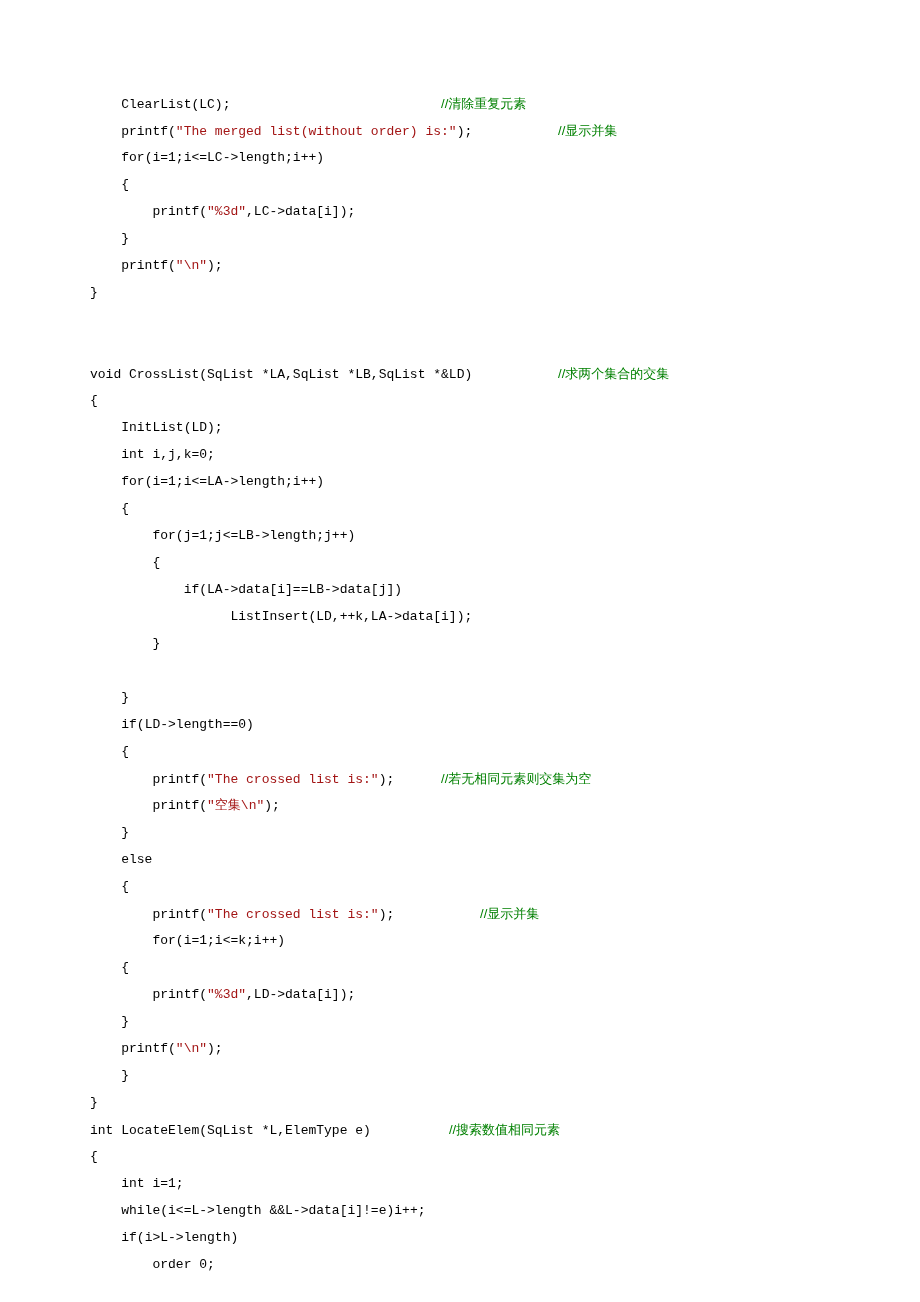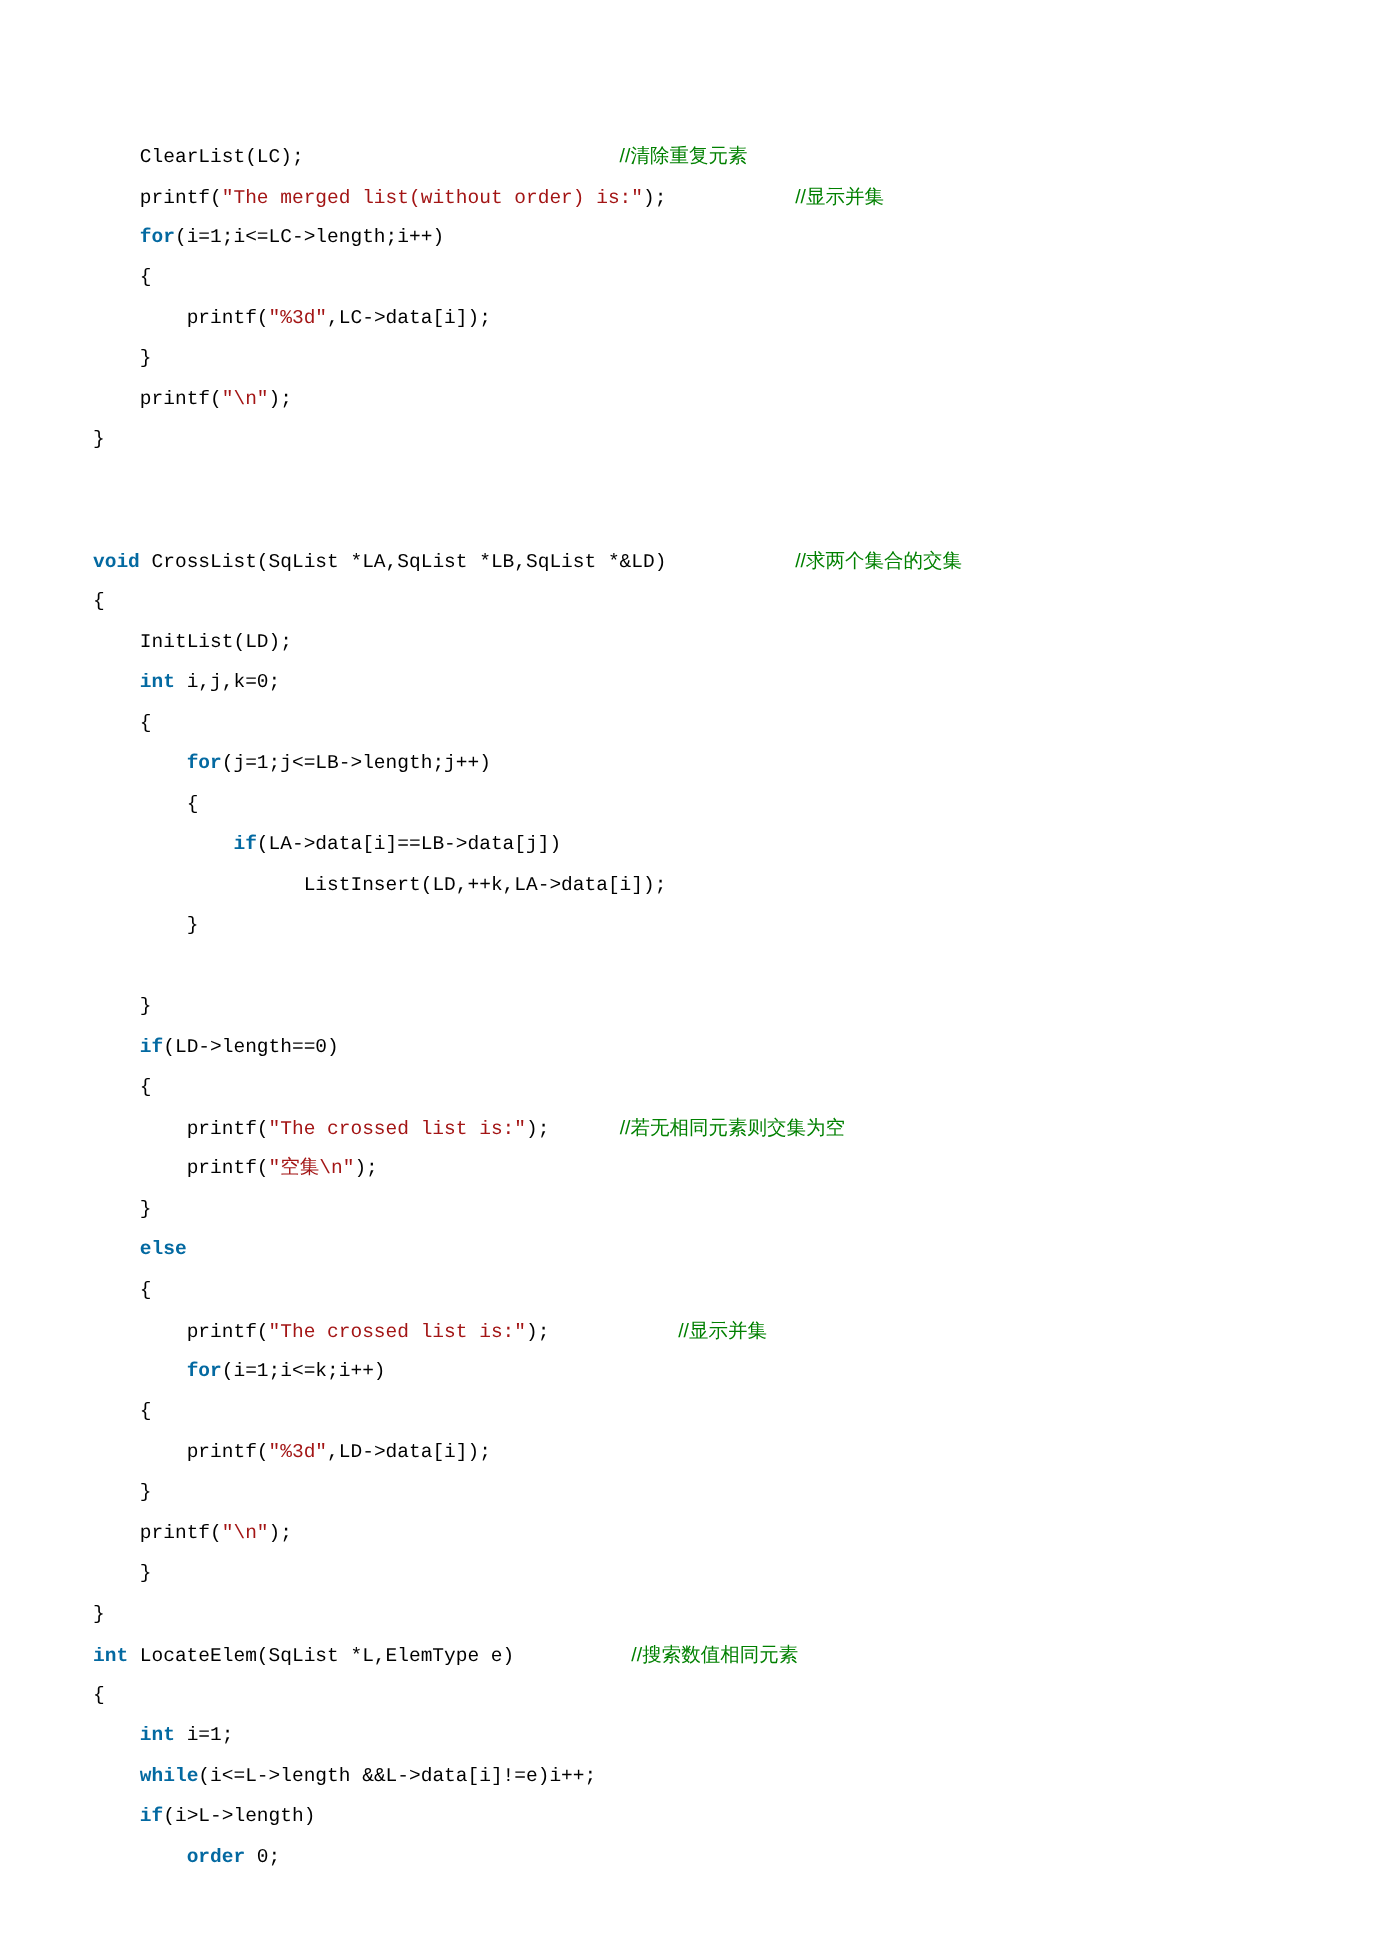--- a/index.html
+++ b/index.html
@@ -7,29 +7,29 @@
     background: #ffffff;
     font-family: "Courier New", monospace;
     font-size: 13px;
     line-height: 27px;
     color: #000000;
     padding: 90px 0 0 0;
   }
   .page {
     width: 920px;
     margin: 0 auto;
-    padding-left: 62px;
+    padding-left: 90px;
     box-sizing: border-box;
     position: relative;
   }
   .line {
     white-space: pre;
     height: 27px;
   }
-  .kw { color: #0369a1; font-weight: bold; }
+  .kw { color: #000000; }
   .str { color: #a31515; }
   .cmt { color: #008000; font-family: sans-serif; font-size: 13px; }
 </style>
 </head>
 <body>
 
 <div class="page" id="code-container">
     <div class="line">    <span>ClearList(LC);                           </span><span class="cmt">//清除重复元素</span></div>
     <div class="line">    <span>printf(</span><span class="str">"The merged list(without order) is:"</span><span>);           </span><span class="cmt">//显示并集</span></div>
     <div class="line">    <span class="kw">for</span><span>(i=1;i&lt;=LC-&gt;length;i++)</span></div>
@@ -37,20 +37,21 @@
     <div class="line">        <span>printf(</span><span class="str">"%3d"</span><span>,LC-&gt;data[i]);</span></div>
     <div class="line">    <span>}</span></div>
     <div class="line">    <span>printf(</span><span class="str">"\n"</span><span>);</span></div>
     <div class="line"><span>}</span></div>
     <div class="line"><span></span></div>
     <div class="line"><span></span></div>
     <div class="line"><span class="kw">void</span><span> CrossList(SqList *LA,SqList *LB,SqList *&amp;LD)           </span><span class="cmt">//求两个集合的交集</span></div>
     <div class="line"><span>{</span></div>
     <div class="line">    <span>InitList(LD);</span></div>
     <div class="line">    <span class="kw">int</span><span> i,j,k=0;</span></div>
+    <div class="line">    <span class="kw">for</span><span>(i=1;i&lt;=LA-&gt;length;i++)</span></div>
     <div class="line">    <span>{</span></div>
     <div class="line">        <span class="kw">for</span><span>(j=1;j&lt;=LB-&gt;length;j++)</span></div>
     <div class="line">        <span>{</span></div>
     <div class="line">            <span class="kw">if</span><span>(LA-&gt;data[i]==LB-&gt;data[j])</span></div>
     <div class="line">                  <span>ListInsert(LD,++k,LA-&gt;data[i]);</span></div>
     <div class="line">        <span>}</span></div>
     <div class="line"><span></span></div>
     <div class="line">    <span>}</span></div>
     <div class="line">    <span class="kw">if</span><span>(LD-&gt;length==0)</span></div>
     <div class="line">    <span>{</span></div>

